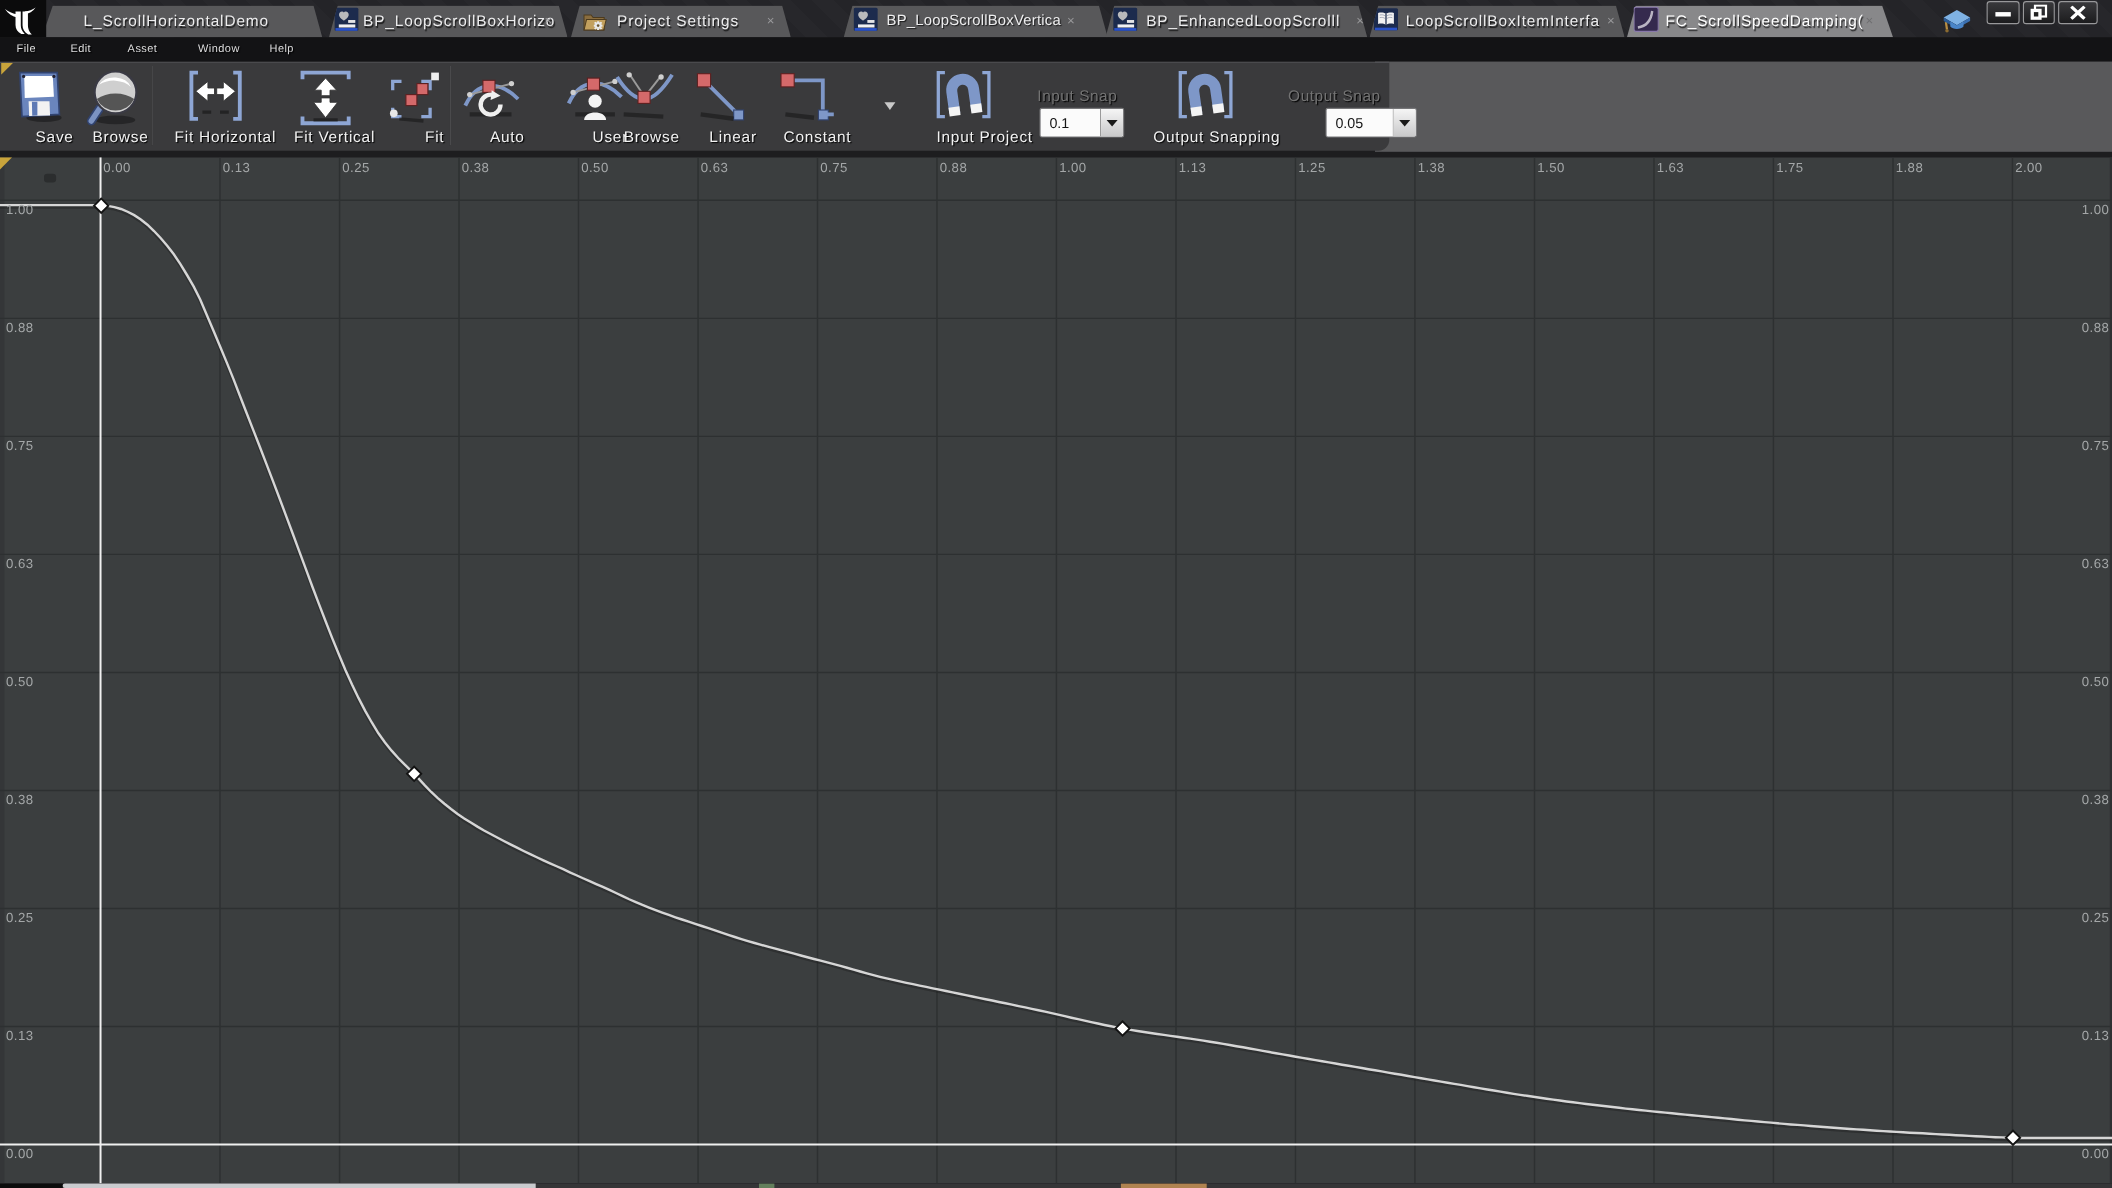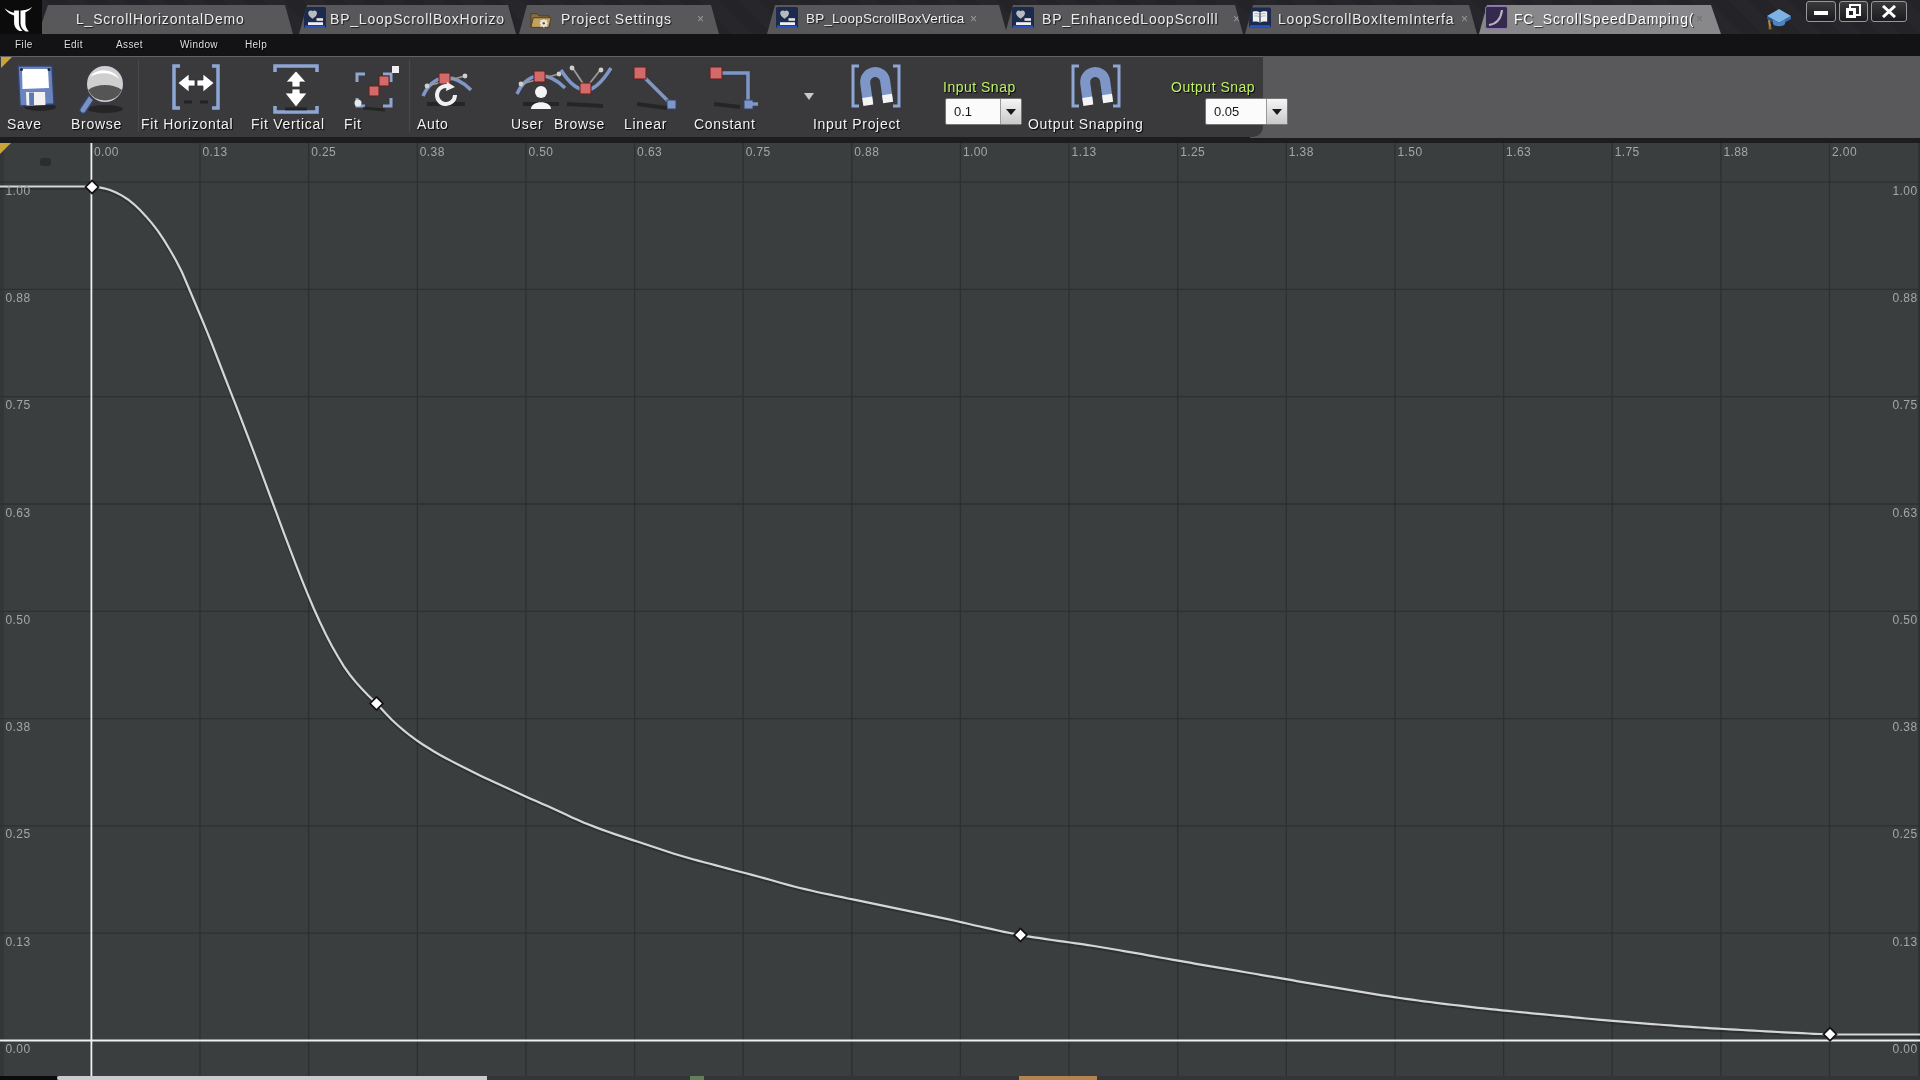--- a/index.html
+++ b/index.html
@@ -9,25 +9,25 @@
 #logo{position:absolute;left:0;top:0;width:42px;height:34px;background:#0b0b0c;}
 .tab{position:absolute;top:5px;height:29px;background:#58585a;color:#ededee;font-size:14px;letter-spacing:0.8px;line-height:28px;white-space:nowrap;}
 .tab .ttxt{position:absolute;top:0;text-shadow:1px 1px 1px rgba(0,0,0,.75)}
 .tab .tx{position:absolute;top:0;color:#9a9a9c;font-size:12px;letter-spacing:0;text-shadow:none}
 .ticon{position:absolute;top:1px;width:22px;height:23px}
 #menubar{position:absolute;left:0;top:34px;width:1920px;height:22px;background:#131315;}
 .mi{position:absolute;top:0;height:22px;line-height:22px;font-size:10px;letter-spacing:0.4px;color:#dededf;text-shadow:1px 1px 1px #000}
 #toolrow{position:absolute;left:0;top:56px;width:1920px;height:87px;background:#1d1d1f;}
 #toolright{position:absolute;left:1250px;top:0px;width:670px;height:82px;background:#59595b;}
 #toolpanel{position:absolute;left:0;top:0px;width:1263px;height:81px;background:#3a3a3c;border-top:1px solid #626265;border-radius:0 0 10px 0;}
-.tb{position:absolute;top:2px;height:78px;text-align:left}
+.tb{position:absolute;top:2px;height:78px;text-align:right}
 .tb .lbl{position:absolute;bottom:4px;width:100%;font-size:14px;letter-spacing:0.7px;color:#f2f2f2;text-shadow:1px 1px 1px #000}
 .tb svg{position:absolute;top:4px;left:50%;transform:translateX(-50%)}
 .sep{position:absolute;top:4px;width:1px;height:72px;background:#28282a;border-right:1px solid #4a4a4c}
-.snlbl{position:absolute;top:23px;font-size:14px;letter-spacing:0.5px;color:#bef264;text-shadow:1px 1px 1px #000}
+.snlbl{position:absolute;top:23px;font-size:14px;letter-spacing:0.5px;color:#737373;text-shadow:1px 1px 1px #000}
 .drop{position:absolute;top:42px;height:27px;background:#fbfbfb;border:1px solid #767678;border-radius:2px;font-size:13px;color:#161616;}
 .drop .dv{position:absolute;left:8px;top:0;line-height:25px}
 .drop .da{position:absolute;right:0;top:0;width:21px;height:100%;background:linear-gradient(#f5f5f5,#c9c9ca);border-left:1px solid #9a9a9a;border-radius:0 2px 2px 0}
 .drop .da:after{content:"";position:absolute;left:5px;top:10px;border:5px solid transparent;border-top:6px solid #1a1a1a;border-bottom:none}
 #canvas{position:absolute;left:0;top:143px;}
 #botbar{position:absolute;left:0;top:1076px;width:1920px;height:4px;background:#353537;}
 #botbar .bdark{position:absolute;left:0;top:0;width:57px;height:4px;background:#0c0c0c}
 #botbar .thumb{position:absolute;left:57px;top:0;width:430px;height:4px;background:#c9cbce;border-radius:2px 0 0 2px}
 #botbar .g1{position:absolute;left:690px;top:0;width:14px;height:4px;background:#637f5c}
 #botbar .g2{position:absolute;left:1019px;top:0;width:78px;height:4px;background:#b08350}

